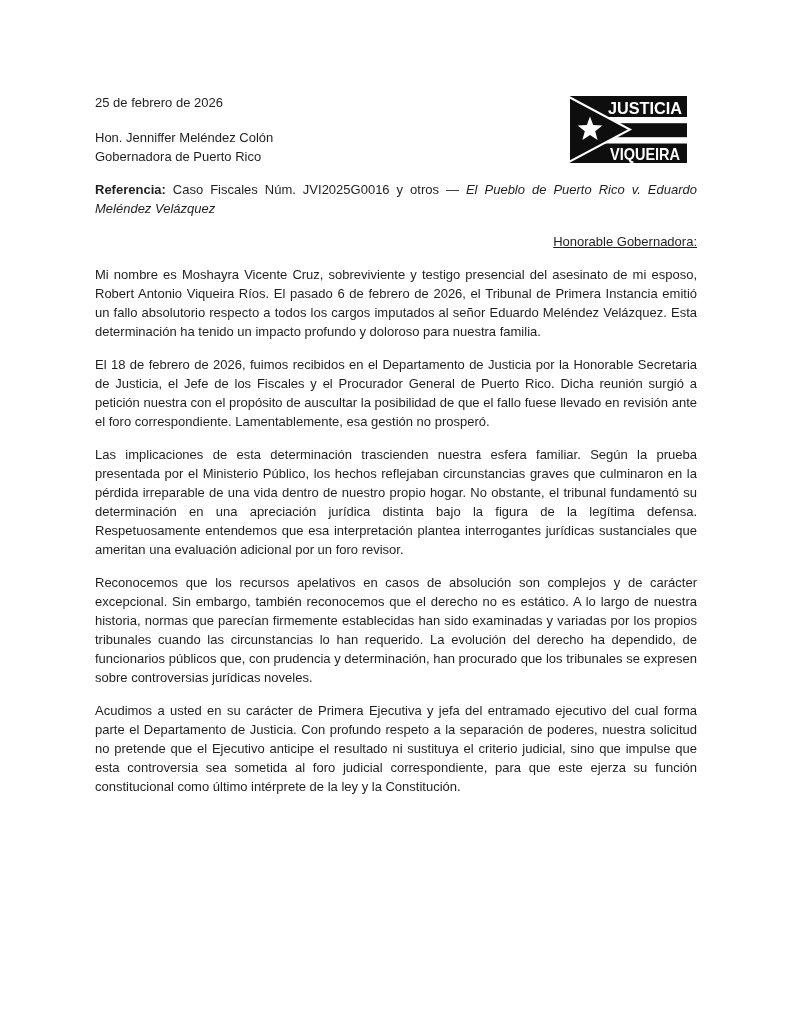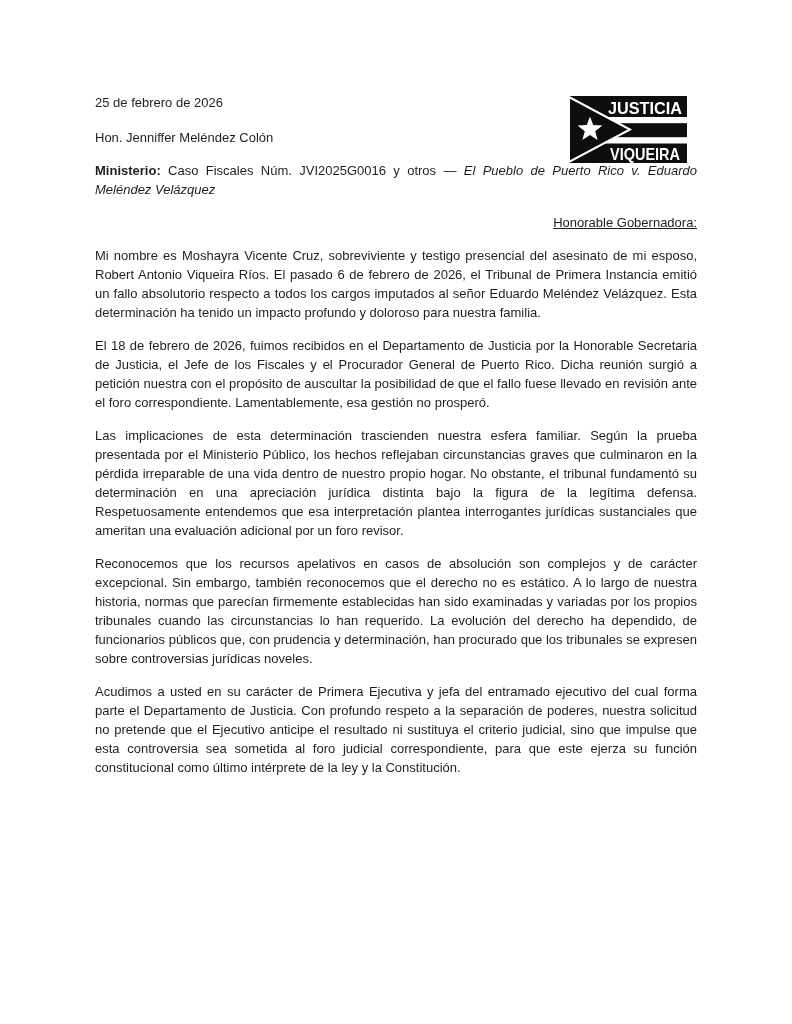--- a/index.html
+++ b/index.html
@@ -59,24 +59,25 @@
     <text x="40" y="17.5" font-size="16.5" fill="#ffffff" textLength="74" lengthAdjust="spacingAndGlyphs">JUSTICIA</text>
     <text x="42" y="63.5" font-size="16.5" fill="#ffffff" textLength="70" lengthAdjust="spacingAndGlyphs">VIQUEIRA</text>
   </svg>
 
   <div class="content">
 
     <div class="date">25 de febrero de 2026</div>
 
     <div class="address">
       <div>Hon. Jenniffer Meléndez Colón</div>
+      <div>Gobernadora de Puerto Rico</div>
     </div>
 
 
-    <p><strong>Ministerio:</strong> <span>Caso Fiscales Núm. JVI2025G0016 y otros — </span><em>El Pueblo de Puerto Rico v. Eduardo Meléndez Velázquez</em></p>
+    <p><strong>Referencia:</strong> <span>Caso Fiscales Núm. JVI2025G0016 y otros — </span><em>El Pueblo de Puerto Rico v. Eduardo Meléndez Velázquez</em></p>
 
     <p class="salutation">Honorable Gobernadora:</p>
 
     <p>Mi nombre es Moshayra Vicente Cruz, sobreviviente y testigo presencial del asesinato de mi esposo, Robert Antonio Viqueira Ríos. El pasado 6 de febrero de 2026, el Tribunal de Primera Instancia emitió un fallo absolutorio respecto a todos los cargos imputados al señor Eduardo Meléndez Velázquez. Esta determinación ha tenido un impacto profundo y doloroso para nuestra familia.</p>
     <p>El 18 de febrero de 2026, fuimos recibidos en el Departamento de Justicia por la Honorable Secretaria de Justicia, el Jefe de los Fiscales y el Procurador General de Puerto Rico. Dicha reunión surgió a petición nuestra con el propósito de auscultar la posibilidad de que el fallo fuese llevado en revisión ante el foro correspondiente. Lamentablemente, esa gestión no prosperó.</p>
     <p>Las implicaciones de esta determinación trascienden nuestra esfera familiar. Según la prueba presentada por el Ministerio Público, los hechos reflejaban circunstancias graves que culminaron en la pérdida irreparable de una vida dentro de nuestro propio hogar. No obstante, el tribunal fundamentó su determinación en una apreciación jurídica distinta bajo la figura de la legítima defensa. Respetuosamente entendemos que esa interpretación plantea interrogantes jurídicas sustanciales que ameritan una evaluación adicional por un foro revisor.</p>
     <p>Reconocemos que los recursos apelativos en casos de absolución son complejos y de carácter excepcional. Sin embargo, también reconocemos que el derecho no es estático. A lo largo de nuestra historia, normas que parecían firmemente establecidas han sido examinadas y variadas por los propios tribunales cuando las circunstancias lo han requerido. La evolución del derecho ha dependido, de funcionarios públicos que, con prudencia y determinación, han procurado que los tribunales se expresen sobre controversias jurídicas noveles.</p>
     <p>Acudimos a usted en su carácter de Primera Ejecutiva y jefa del entramado ejecutivo del cual forma parte el Departamento de Justicia. Con profundo respeto a la separación de poderes, nuestra solicitud no pretende que el Ejecutivo anticipe el resultado ni sustituya el criterio judicial, sino que impulse que esta controversia sea sometida al foro judicial correspondiente, para que este ejerza su función constitucional como último intérprete de la ley y la Constitución.</p>
 
   </div>

